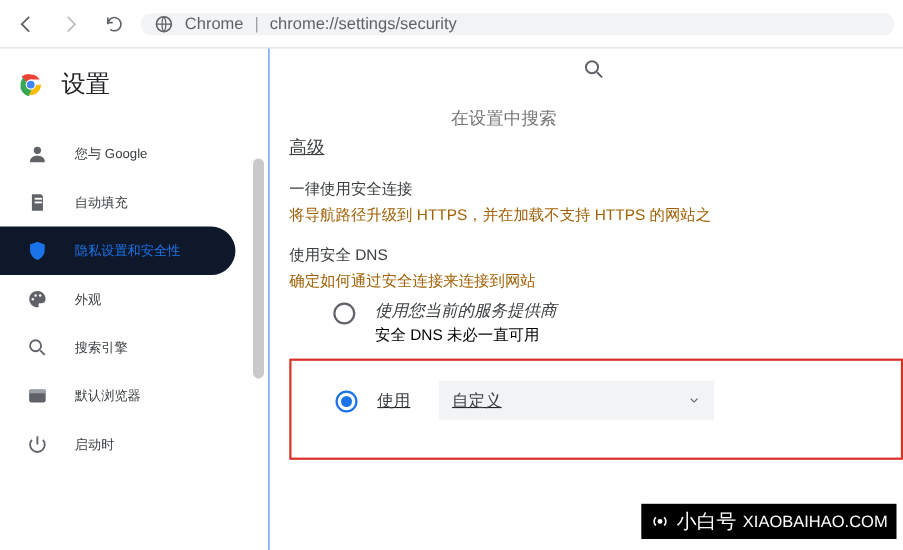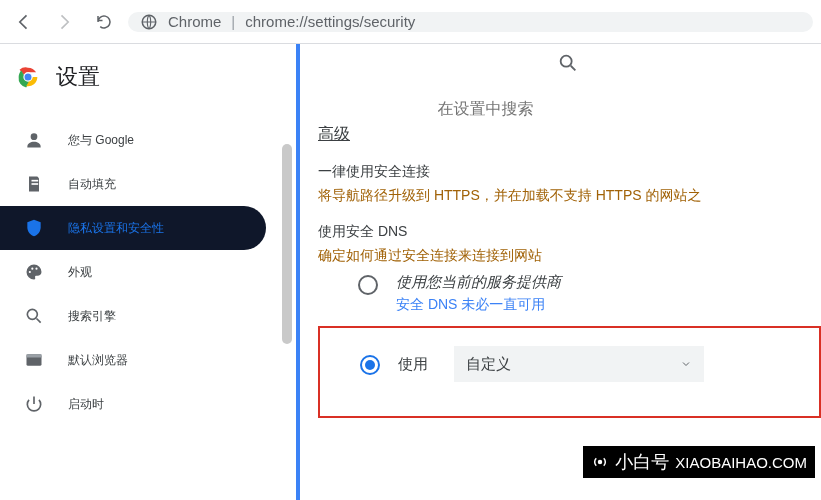--- a/index.html
+++ b/index.html
@@ -4,21 +4,21 @@
 <style>
   * { box-sizing: border-box; margin: 0; padding: 0; }
   body { font-family: "Microsoft YaHei", Arial, sans-serif; font-size: 14px; color: #202124; background: #fff; width: 821px; height: 500px; overflow: hidden; position: relative; }
   .toolbar { height: 44px; border-bottom: 1px solid #dadce0; display: flex; align-items: center; padding: 0 8px; gap: 8px; }
   .nav-btn { width: 32px; height: 32px; display: flex; align-items: center; justify-content: center; border-radius: 50%; cursor: pointer; color: #5f6368; }
   .nav-btn.disabled { opacity: .4; }
   .addr { flex: 1; display: flex; align-items: center; height: 20px; background: #f1f3f4; border-radius: 16px; padding: 0 12px; gap: 10px; color: #5f6368; font-size: 15px; }
   .addr .proto { color: #5f6368; }
   .addr .sep { color: #9aa0a6; }
   .content { display: flex; height: calc(100% - 44px); }
-  .sidebar { width: 300px; border-right: 4px solid #3b82f6; position: relative; }
+  .sidebar { width: 245px; border-right: 1px solid #3b82f6; position: relative; }
   .side-head { display: flex; align-items: center; gap: 14px; padding: 18px 20px 18px 14px; }
   .chrome-logo { width: 28px; height: 28px; }
   .side-title { font-size: 22px; color: #202124; }
   .side-list { padding-top: 8px; }
   .side-item { display: flex; align-items: center; gap: 24px; height: 44px; padding: 0 0 0 24px; border-radius: 0 22px 22px 0; margin-right: 30px; cursor: pointer; color: #3c4043; }
   .side-item.active { background: #0f172a; color: #1a73e8; }
   .side-item .ico { width: 20px; height: 20px; display: flex; align-items: center; justify-content: center; }
   .side-item .lbl { font-size: 12px; }
   .scrollbar { position: absolute; right: 4px; top: 100px; width: 10px; height: 200px; background: #c9c9c9; border-radius: 5px; }
   .main { flex: 1; padding: 8px 0 0 0; position: relative; }
@@ -28,26 +28,26 @@
   .section { padding-left: 18px; }
   .sec-title { font-size: 16px; color: #3c4043; margin: 16px 0 10px 0; text-decoration: underline; }
   .sec-sub { font-size: 14px; color: #3c4043; margin-top: 18px; }
   .sec-desc { font-size: 14px; color: #a16207; margin-top: 6px; }
   .dns-group { margin-top: 18px; }
   .radio-row { display: flex; align-items: flex-start; gap: 18px; padding: 8px 0 0 40px; }
   .radio { width: 20px; height: 20px; border: 2px solid #5f6368; border-radius: 50%; flex: none; position: relative; margin-top: 2px; cursor: pointer; }
   .radio.selected { border-color: #1a73e8; }
   .radio.selected::after { content: ""; position: absolute; inset: 3px; background: #1a73e8; border-radius: 50%; }
   .radio-body .t1 { font-size: 15px; color: #3c4043; font-style: italic; }
-  .radio-body .t2 { font-size: 14px; color: #3b82f6; margin-top: 4px; }
-  .highlight-box { border: 2px solid #d93025; margin: 12px 0 0 0; padding: 18px 10px 34px 40px; }
+  .radio-body .t2 { font-size: 14px; color: #000000; margin-top: 4px; }
+  .highlight-box { border: 2px solid #d93025; margin: 12px 0 0 0; padding: 18px 10px 34px 40px; text-decoration: underline; }
   .custom-row { display: flex; align-items: center; gap: 18px; }
   .custom-row .lbl { font-size: 15px; color: #3c4043; }
   .dropdown { margin-left: 8px; flex: 1; max-width: 250px; height: 36px; background: #f1f3f4; display: flex; align-items: center; justify-content: space-between; padding: 0 12px; cursor: pointer; color: #3c4043; font-size: 15px; }
-  .wm { position: absolute; right: 6px; bottom: 22px; background: #000; color: #fff; font-size: 15px; padding: 4px 8px; display: flex; align-items: center; gap: 6px; }
+  .wm { position: absolute; right: 6px; bottom: 10px; background: #000; color: #fff; font-size: 15px; padding: 4px 8px; display: flex; align-items: center; gap: 6px; }
   .wm .cn { font-size: 18px; }
   svg { display: block; }
 </style>
 </head>
 <body>
 
 <div class="toolbar">
   <div class="nav-btn">
     <svg width="20" height="20" viewBox="0 0 24 24">
         <path d="M15 4l-8 8 8 8" stroke="#5f6368" stroke-width="2" fill="none"></path>

